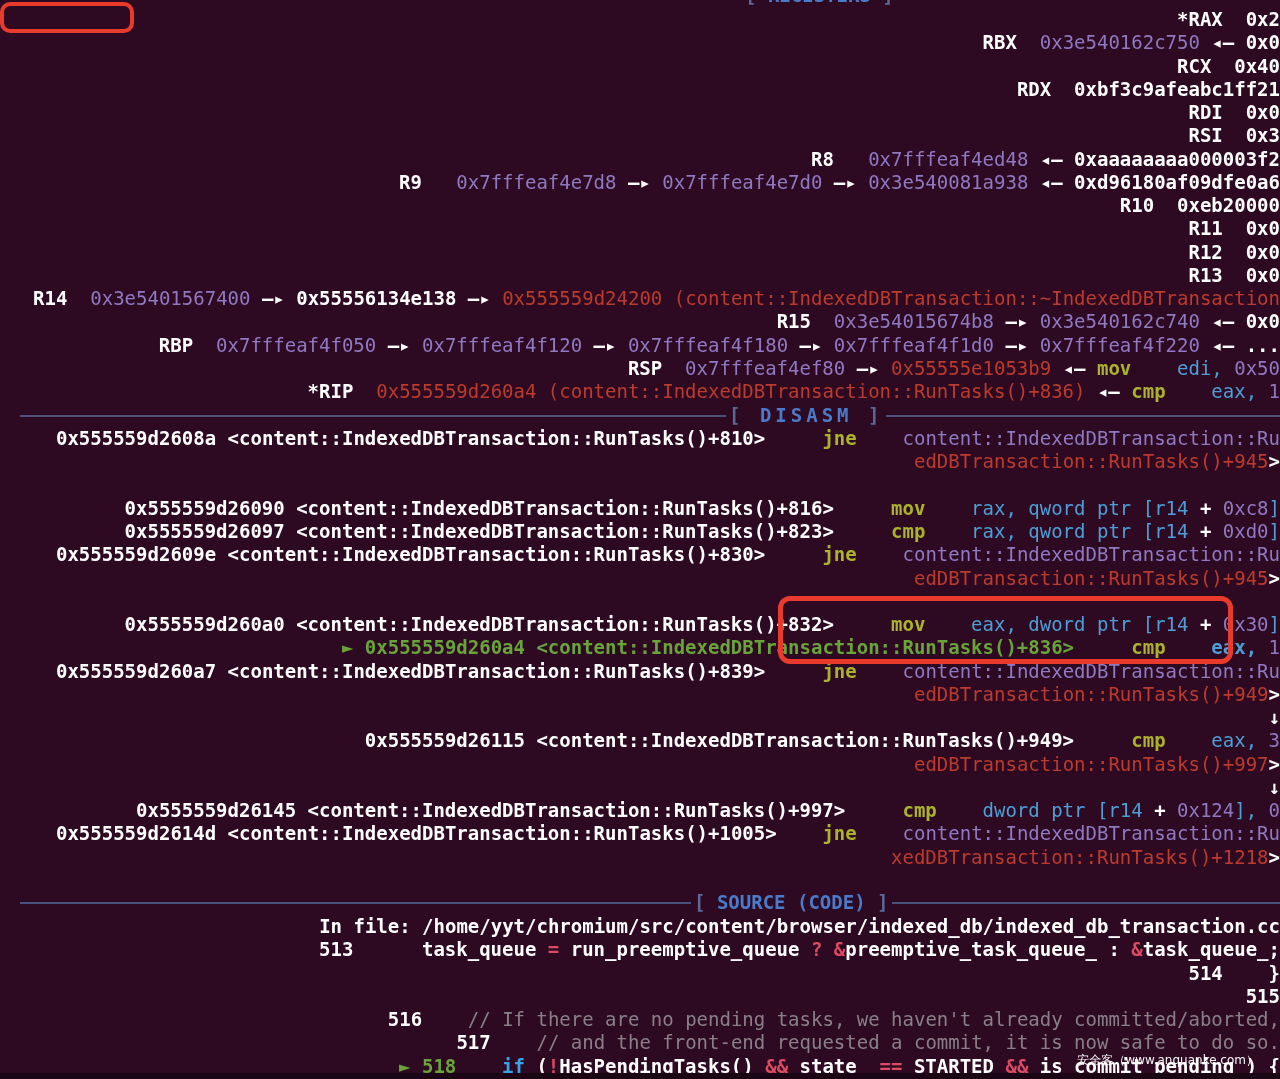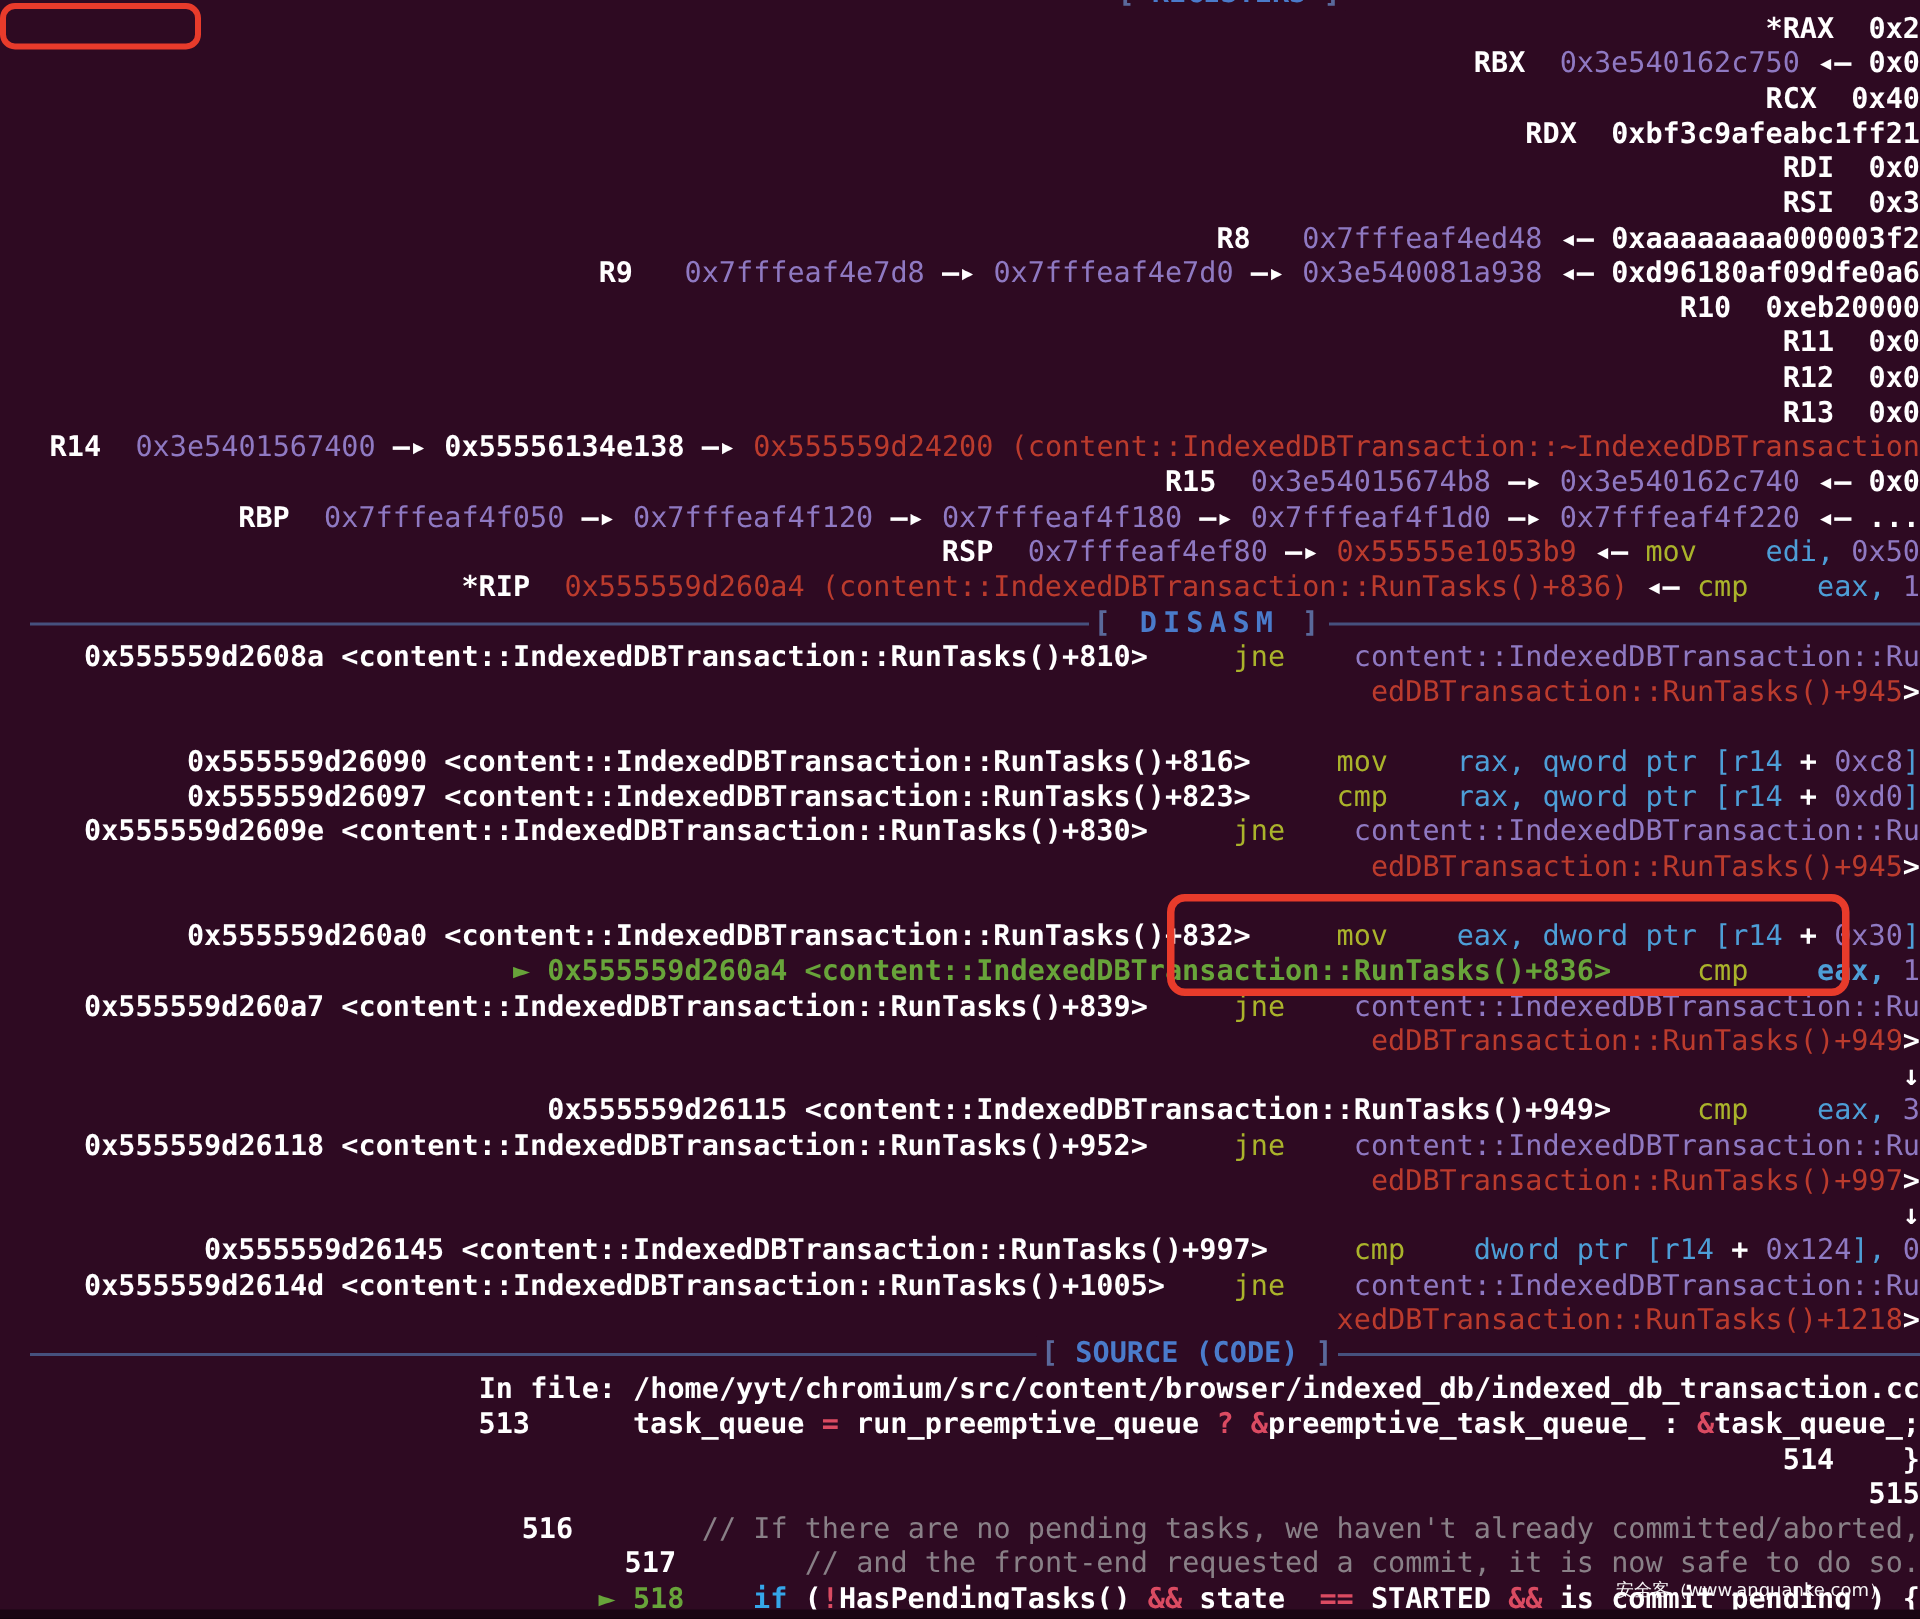--- a/index.html
+++ b/index.html
@@ -15,26 +15,26 @@
     font-size:19px; color:var(--fg);text-align:right;
   }
   .lines{position:absolute; left:2px; right:0;}
   .ln{height:23.25px; line-height:23.25px; white-space:pre;}
   .c-w{color:var(--fg); font-weight:600;}
   .c-b{color:var(--fg); font-weight:700;}
   .c-pur{color:var(--purple);}
   .c-purb{color:var(--purple); font-weight:400;}
   .c-red{color:var(--red);}
   .c-grn{color:var(--green); font-weight:700;}
-  .c-yel{color:var(--yellow); font-weight:400;}
+  .c-yel{color:var(--yellow); font-weight:700;}
   .c-blu{color:var(--blue);}
   .c-blub{color:var(--blue); font-weight:700;}
   .c-cyn{color:var(--cyan); font-weight:700;}
   .c-pnk{color:var(--pink); font-weight:700;}
-  .c-gry{color:var(--gray);margin-left:40px;}
+  .c-gry{color:var(--gray);}
   .hdr{position:absolute; left:0; width:1280px; height:23.25px;margin-left:20px;}
   .hdr .rule{position:absolute; top:11px; left:0; right:0; height:2px; background:var(--rule);}
   .hlabel{position:absolute; top:0; height:23.25px; line-height:23.25px; white-space:pre;
           background:var(--bg); padding:0 3px;}
   .c-hbr{color:var(--bracket); font-weight:600;}
   .c-htl{color:var(--title); font-weight:700;}
   .annot{position:absolute; border:4px solid var(--annot); border-radius:10px;
          box-sizing:border-box; z-index:5; pointer-events:none;}
   #annot-rax{left:0px; top:2px; width:134px; height:31px;}
   #annot-cmp{left:778px; top:596px; width:455px; height:68px; border-width:5px; border-radius:12px;}
@@ -85,21 +85,20 @@
       <div class="ln"><span class="c-w">   0x555559d26097 &lt;content::IndexedDBTransaction::RunTasks()+823&gt;     </span><span class="c-yel">cmp</span><span class="c-w">    </span><span class="c-blu">rax, qword ptr [r14 </span><span class="c-w">+ </span><span class="c-pur">0xd0</span><span class="c-blu">]</span></div>
       <div class="ln"><span class="c-w">   0x555559d2609e &lt;content::IndexedDBTransaction::RunTasks()+830&gt;     </span><span class="c-yel">jne</span><span class="c-w">    </span><span class="c-purb">content::IndexedDBTransaction::Ru</span></div>
       <div class="ln"><span class="c-red">edDBTransaction::RunTasks()+945</span><span class="c-w">&gt;</span></div>
       <div class="ln"></div>
       <div class="ln"><span class="c-w">   0x555559d260a0 &lt;content::IndexedDBTransaction::RunTasks()+832&gt;     </span><span class="c-yel">mov</span><span class="c-w">    </span><span class="c-blu">eax, dword ptr [r14 </span><span class="c-w">+ </span><span class="c-pur">0x30</span><span class="c-blu">]</span></div>
       <div class="ln"><span class="c-grn"> ► 0x555559d260a4 &lt;content::IndexedDBTransaction::RunTasks()+836&gt;</span><span class="c-w">     </span><span class="c-yel">cmp</span><span class="c-w">    </span><span class="c-blub">eax,</span><span class="c-purb"> 1</span></div>
       <div class="ln"><span class="c-w">   0x555559d260a7 &lt;content::IndexedDBTransaction::RunTasks()+839&gt;     </span><span class="c-yel">jne</span><span class="c-w">    </span><span class="c-purb">content::IndexedDBTransaction::Ru</span></div>
       <div class="ln"><span class="c-red">edDBTransaction::RunTasks()+949</span><span class="c-w">&gt;</span></div>
       <div class="ln"><span class="c-w">    ↓</span></div>
       <div class="ln"><span class="c-w">   0x555559d26115 &lt;content::IndexedDBTransaction::RunTasks()+949&gt;     </span><span class="c-yel">cmp</span><span class="c-w">    </span><span class="c-blu">eax, </span><span class="c-pur">3</span></div>
-      <div class="ln"><span class="c-w">   0x555559d26118 &lt;content::IndexedDBTransaction::RunTasks()+952&gt;     </span><span class="c-yel">jne</span><span class="c-w">    </span><span class="c-purb">content::IndexedDBTransaction::Ru</span></div>
       <div class="ln"><span class="c-red">edDBTransaction::RunTasks()+997</span><span class="c-w">&gt;</span></div>
       <div class="ln"><span class="c-w">    ↓</span></div>
       <div class="ln"><span class="c-w">   0x555559d26145 &lt;content::IndexedDBTransaction::RunTasks()+997&gt;     </span><span class="c-yel">cmp</span><span class="c-w">    </span><span class="c-blu">dword ptr [r14 </span><span class="c-w">+ </span><span class="c-pur">0x124</span><span class="c-blu">], </span><span class="c-pur">0</span></div>
       <div class="ln"><span class="c-w">   0x555559d2614d &lt;content::IndexedDBTransaction::RunTasks()+1005&gt;    </span><span class="c-yel">jne</span><span class="c-w">    </span><span class="c-purb">content::IndexedDBTransaction::Ru</span></div>
       <div class="ln"><span class="c-red">xedDBTransaction::RunTasks()+1218</span><span class="c-w">&gt;</span></div>
     </div>
 
   <div class="hdr" style="top:891px">
     <div class="rule"></div>
     <span class="hlabel" style="left:671px"><span class="c-hbr">[ </span><span class="c-htl">SOURCE (CODE)</span><span class="c-hbr"> ]</span></span>

